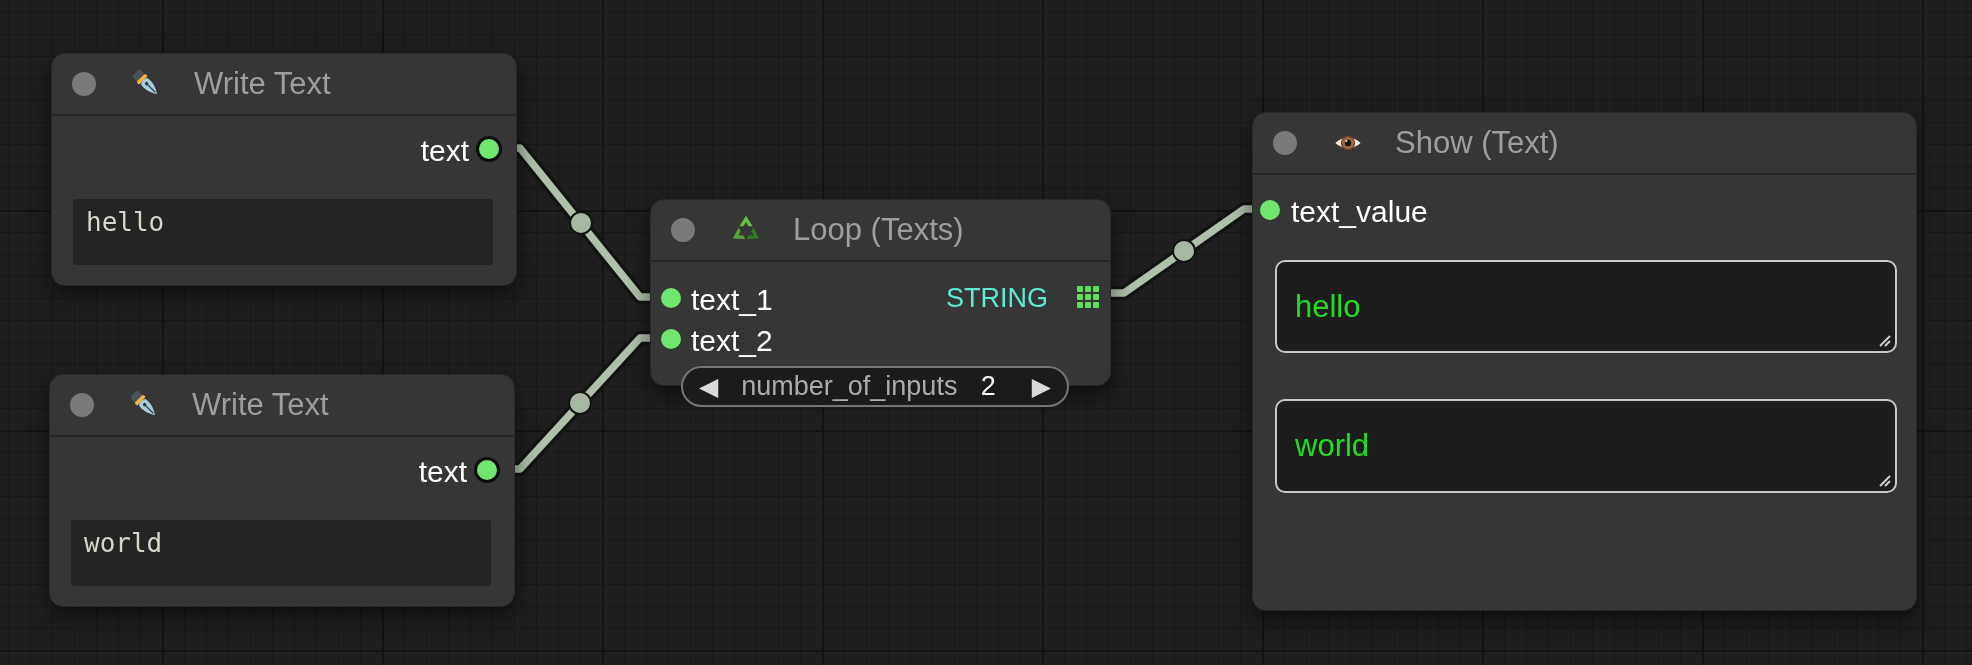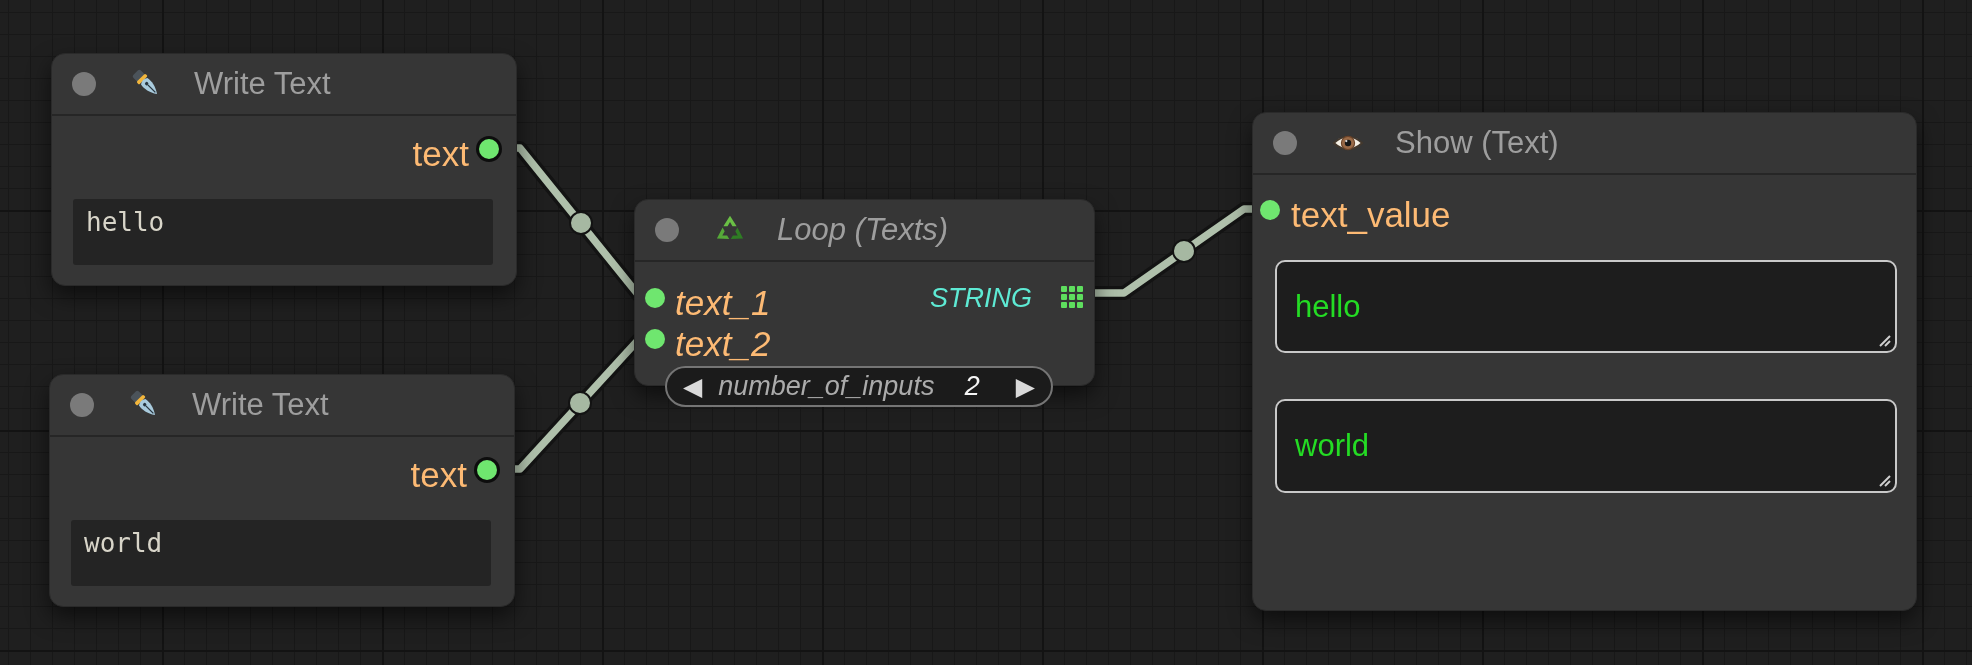--- a/index.html
+++ b/index.html
@@ -25,21 +25,21 @@
     position:absolute;z-index:2;background:#363636;border-radius:14px;
     border:1px solid #2a2a2a;box-shadow:0 10px 22px rgba(0,0,0,.55);
   }
   .node-header{height:62px;display:flex;align-items:center;padding:0 20px;border-bottom:2px solid #262626;gap:16px;}
   .status-dot{width:24px;height:24px;border-radius:50%;background:#7a7a7a;margin-right:18px;flex:none;}
   .node-icon{width:34px;height:34px;margin-right:14px;flex:none;}
   .node-title{font-size:31px;color:#9e9e9e;white-space:nowrap;}
 
   .port{position:absolute;width:20px;height:20px;border-radius:50%;background:#6fe66f;z-index:3;}
   .port.ringed{box-shadow:0 0 0 3px #0d0d0d;}
-  .slot-label{position:absolute;font-size:35px;color:#fdba74;white-space:nowrap;}
+  .slot-label{position:absolute;font-size:30px;color:#ffffff;white-space:nowrap;}
   .slot-label.right{text-align:right;}
   .type-label{position:absolute;font-size:27px;color:#5eead4;}
   .grid-icon{position:absolute;width:24px;height:24px;}
 
   .mono-box{
     position:absolute;background:#242424;border-radius:3px;
     font-family:"DejaVu Sans Mono", monospace;font-size:26px;color:#d8d5c9;
     padding:8px 13px;overflow:hidden;
   }
   .show-box{
@@ -48,21 +48,21 @@
     font-size:31px;color:#24dc24;overflow:hidden;
   }
   .resize-handle{position:absolute;right:3px;bottom:3px;width:18px;height:18px;}
 
   .stepper{
     position:absolute;display:flex;align-items:center;
     background:#1b1b1b;border:2px solid #757575;border-radius:22px;padding:0 16px;
   }
   .stepper-arrow{font-size:25px;color:#d9d9d9;line-height:1;flex:none;
     font-family:"DejaVu Sans", sans-serif;}
-  .stepper-label{flex:1;margin-left:16px;font-size:27px;color:#ababab;white-space:nowrap;}
+  .stepper-label{flex:1;margin-left:23px;font-size:27px;color:#ababab;white-space:nowrap;}
   .stepper-value{margin-right:36px;font-size:27px;color:#f5f5f5;}
 </style>
 </head>
 <body>
 
 <div class="canvas">
 
   <svg class="wires" width="1972" height="665">
     <g>
       <path class="wire-outline" d="M490 148 L520 148 L640 297 L672 297"></path>
@@ -112,21 +112,21 @@
           <line x1="18" y1="19.3" x2="18" y2="30.5" stroke="#27353f" stroke-width="1.4"></line>
         </g>
       </svg>
       <span class="node-title">Write Text</span>
     </div>
     <span class="slot-label right" style="right:47px;top:80px;">text</span>
     <span class="port ringed" style="right:17px;top:85px;"></span>
     <div class="mono-box" style="left:21px;top:145px;width:420px;height:66px;">world</div>
   </div>
 
-  <div class="node" style="left:634px;top:199px;width:461px;height:187px;font-style:italic;">
+  <div class="node" style="left:650px;top:199px;width:461px;height:187px;">
     <div class="node-header">
       <span class="status-dot"></span>
       <svg class="node-icon" viewBox="0 0 36 36">
         <g>
           <path d="M11 14 L18 3 L25 14 L20.6 14 L18 9.6 L15.4 14 Z" fill="#6abf45"></path>
           <path d="M11 14 L18 3 L25 14 L20.6 14 L18 9.6 L15.4 14 Z" fill="#2f7d24" transform="rotate(120 18 19)"></path>
           <path d="M11 14 L18 3 L25 14 L20.6 14 L18 9.6 L15.4 14 Z" fill="#55a838" transform="rotate(240 18 19)"></path>
         </g>
       </svg>
       <span class="node-title">Loop (Texts)</span>

